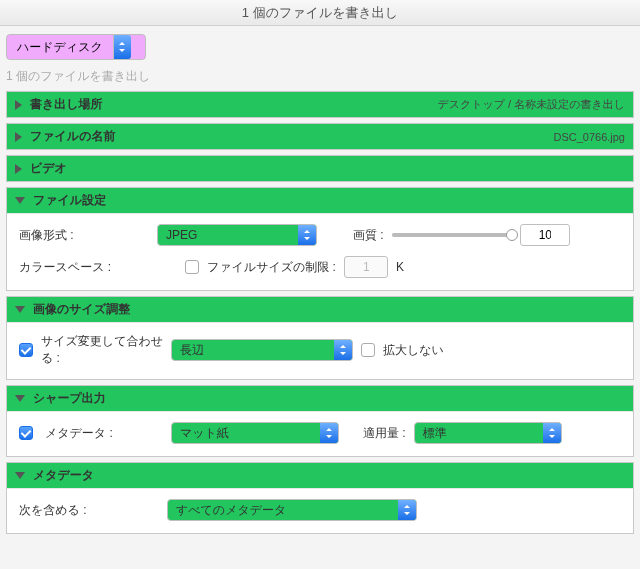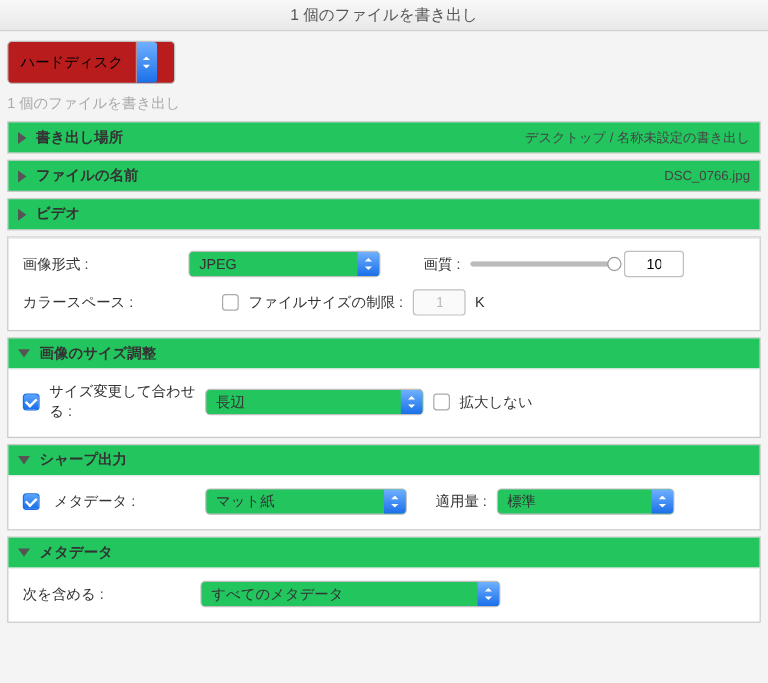--- a/index.html
+++ b/index.html
@@ -1,19 +1,19 @@
 <!DOCTYPE html>
 <html><head>
 <meta charset="utf-8">
 <style>
   * { box-sizing: border-box; margin: 0; padding: 0; font-family: -apple-system, "Hiragino Kaku Gothic Pro", sans-serif; }
   body { width: 640px; height: 569px; background: #f4f4f4; font-size: 12px; color: #333; overflow: hidden; }
   .title-bar { height: 26px; line-height: 26px; text-align: center; font-size: 13px; color: #555; background: linear-gradient(#f8f8f8,#e9e9e9); border-bottom: 1px solid #d0d0d0; }
   .sub-bar { padding: 8px 6px 4px 6px; }
-  .dropdown-blue { display: inline-flex; align-items: stretch; border: 1px solid #bfbfbf; border-radius: 4px; height: 36px; background: #b91c1c; }
+  .dropdown-blue { display: inline-flex; align-items: stretch; border: 1px solid #bfbfbf; border-radius: 4px; height: 26px; background: #f0abfc; }
   .dropdown-blue .val { padding: 0 10px; display: flex; align-items: center; font-size: 12px; color: #000; }
   .dropdown-blue .arr { width: 18px; background: linear-gradient(#6fb0ff,#1a6fe8); border-left: 1px solid #bfbfbf; border-radius: 0 3px 3px 0; display: flex; flex-direction: column; align-items: center; justify-content: center; }
   .dropdown-blue .arr svg { display: block; }
   .faded { color: #aaa; font-size: 12px; padding: 4px 6px 6px 6px; }
   .panels { padding: 0 6px; }
   .panel { border: 1px solid #c8c8c8; background: #fff; margin-bottom: 5px; }
   .panel-header { display: flex; align-items: center; padding: 4px 8px; background: #22c55e; font-weight: bold; font-size: 12px; min-height: 24px; }
   .disclosure { width: 0; height: 0; margin-right: 8px; }
   .disclosure.closed { border-top: 5px solid transparent; border-bottom: 5px solid transparent; border-left: 7px solid #555; }
   .disclosure.open { border-left: 5px solid transparent; border-right: 5px solid transparent; border-top: 7px solid #555; }
@@ -74,20 +74,24 @@
   </div>
 
   <div class="panel">
     <div class="panel-header">
       <div class="disclosure closed"></div>
       <span>ビデオ</span>
     </div>
   </div>
 
   <div class="panel">
+    <div class="panel-header">
+      <div class="disclosure open"></div>
+      <span>ファイル設定</span>
+    </div>
     <div class="panel-body">
       <div class="row">
         <span class="lbl" style="width:130px;">画像形式 :</span>
         <div class="select-blue" style="width:160px;">
           <div class="val">JPEG</div>
           <div class="arr">
               <svg width="8" height="10" viewBox="0 0 8 10">
                 <path d="M4 0 L7 3 L1 3 Z M4 10 L1 7 L7 7 Z" fill="#fff"></path>
               </svg>
             </div>

